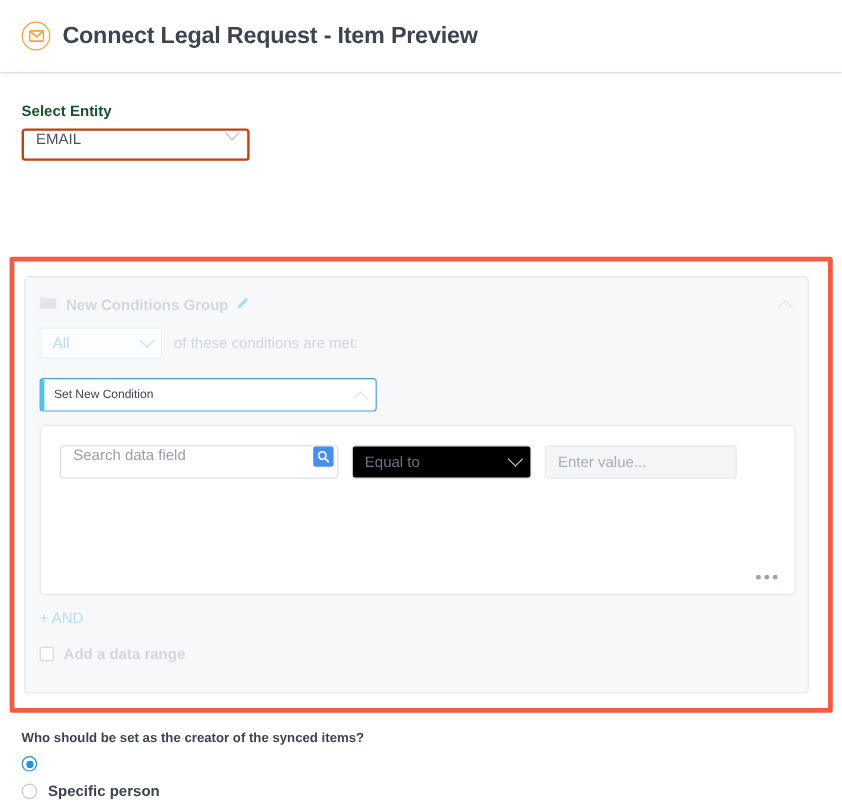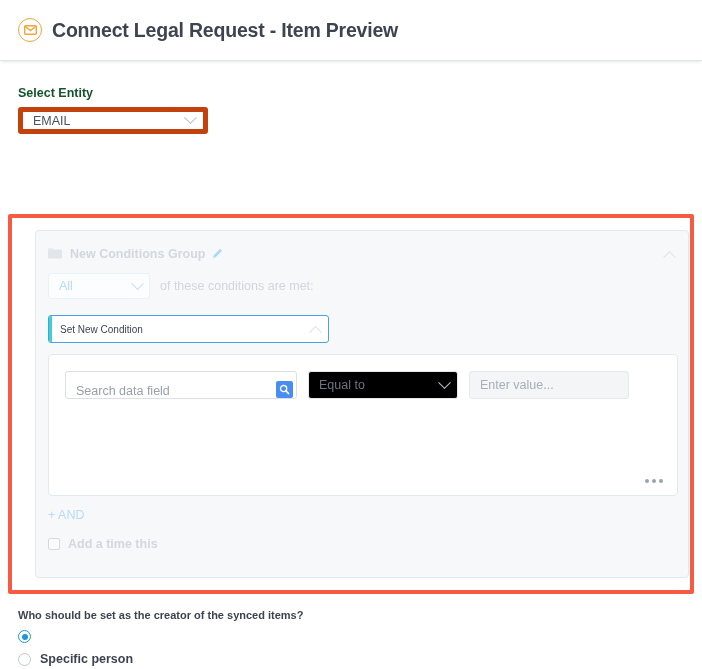--- a/index.html
+++ b/index.html
@@ -52,25 +52,24 @@
     font-size: 12.5px;
     font-weight: bold;
     color: #14532d;
     padding: 25px 0 7px 18px;
   }
 
   .entity-select {
     margin-left: 18px;
     width: 190px;
     height: 27px;
-    border: 5px solid #c2410c;
-    border-radius: 3px;
-    background: #ffffff;
-    display: flex;
-    align-items: center;
+    border: 2px solid #c2410c;
+    border-radius: 3px;
+    background: #ffffff;
+    display: flex;
     padding: 0 8px 0 10px;
     font-size: 12.5px;
     color: #4a5160;
   }
   .entity-select .val { flex: 1; }
   .chev {
     width: 9px; height: 9px;
     border-right: 1.4px solid #b9bfc9;
     border-bottom: 1.4px solid #b9bfc9;
     transform: rotate(45deg) translate(-2px,-2px);
@@ -93,21 +92,21 @@
     position: absolute;
     left: 8px; top: 153px;
     width: 686px; height: 380px;
     border: 4px solid #f65a43;
     border-radius: 2px;
     padding: 0;
   }
 
   .cond-group {
     position: absolute;
-    left: 23px; top: 12px;
+    left: 8px; top: 12px;
     width: 654px; height: 348px;
     background: #f7f8fa;
     border: 1px solid #e4e7ec;
     border-radius: 4px;
   }
 
   .cg-header {
     display: flex;
     align-items: center;
     padding: 14px 12px 0 12px;
@@ -197,21 +196,21 @@
     align-items: center;
     padding: 16px 0 0 16px;
   }
   .field-search {
     width: 232px;
     height: 28px;
     border: 1px solid #dcdfe5;
     border-radius: 3px;
     background: #ffffff;
     display: flex;
-    align-items: flex-end;
+    align-items: flex-start;
     padding: 0 3px 0 10px;
     flex: none;
   }
   .field-search .ph {
     flex: 1;
     font-size: 12.5px;
     color: #9aa0ab;
   }
   .search-btn {
     width: 17px; height: 17px;
@@ -423,21 +422,21 @@
           <i></i>
           <i></i>
           <i></i>
         </div>
       </div>
 
       <div class="and-link">+ AND</div>
 
       <div class="time-range-row">
         <span class="cb"></span>
-        <span class="time-range-label">Add a time this</span>
+        <span class="time-range-label">Add a data range</span>
       </div>
 
     </div>
   </div>
 
   <div class="creator-block">
     <div class="creator-q">Who should be set as the creator of the synced items?</div>
 
     <div class="radio-row">
       <span class="radio on"></span>

